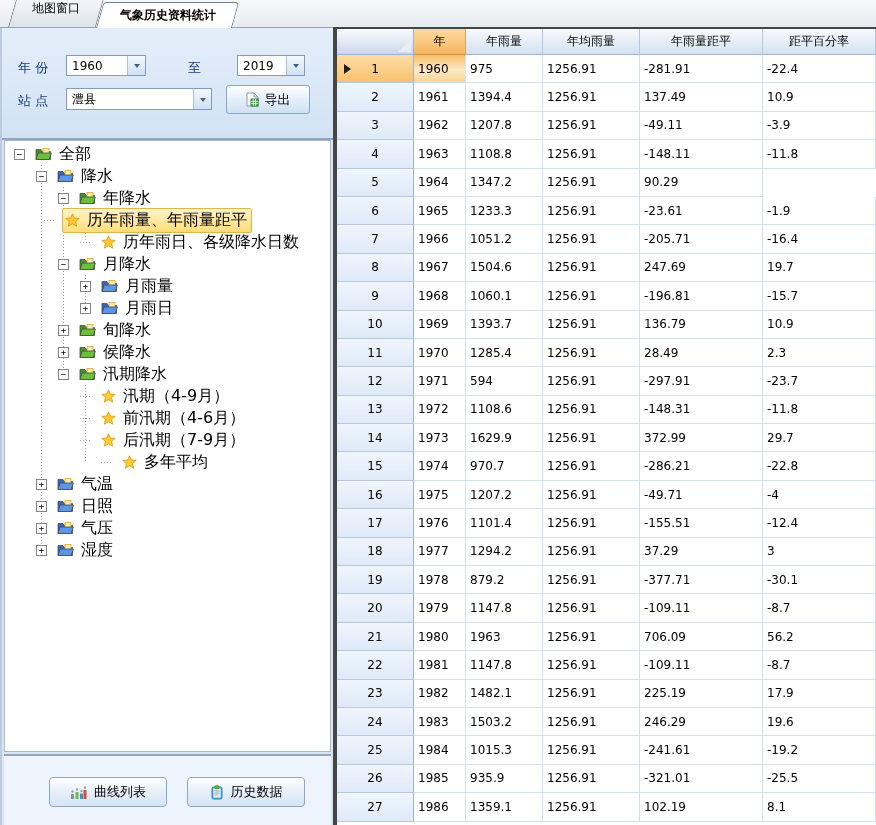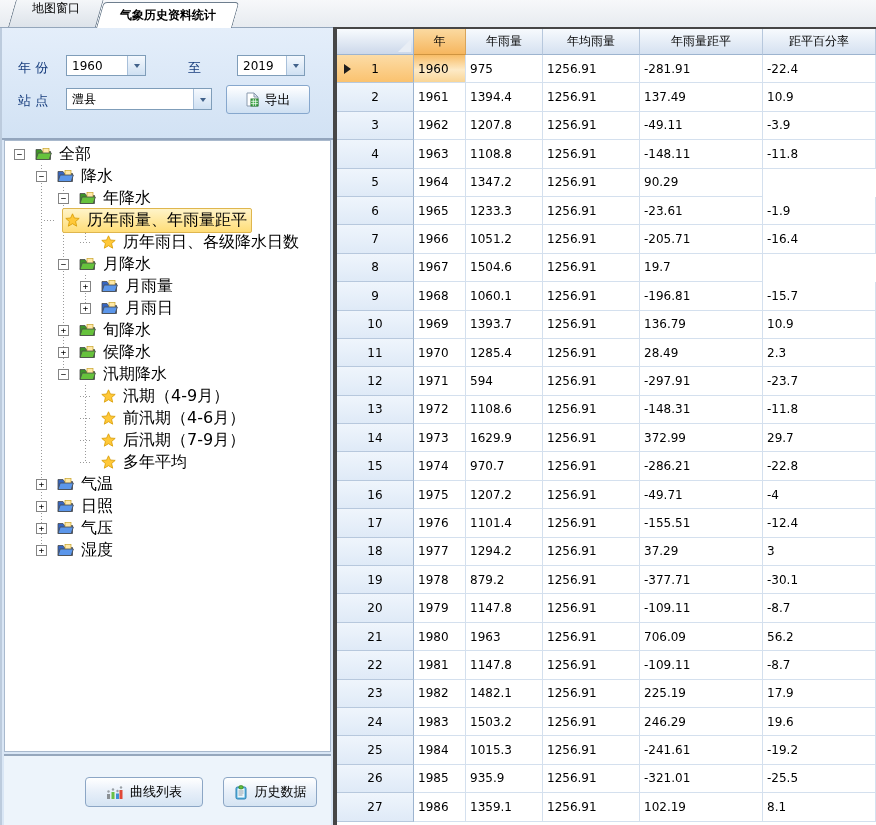--- a/index.html
+++ b/index.html
@@ -44,21 +44,21 @@
   .stub{width:11px;height:1px;flex:none;
         background-image:repeating-linear-gradient(to right,#9a9a9a 0 1px,transparent 1px 3px);}
   .hl{display:flex;align-items:center;margin-left:7px;padding:1px 4px 1px 2px;border:1px solid transparent;border-radius:2px;}
   .hl.sel{background:linear-gradient(#fff4c9,#ffdd77);border-color:#dfb64e;}
   .ticon{display:flex;align-items:center;margin-right:7px;flex:none;}
   .tlabel{font-size:16px;}
 
   .bottom{position:absolute;left:2px;top:726px;right:2px;bottom:0;background:#edf4fb;border-top:2px solid #96a7bc;}
   .act-btn{position:absolute;top:21px;height:30px;display:flex;align-items:center;justify-content:center;gap:7px;
            border:1px solid #8ca6c5;border-radius:4px;font-size:13px;cursor:default;box-sizing:border-box;
-           background:linear-gradient(#ffffff,#e7eff9 50%,#d5e4f3);margin-left:36px;}
+           background:linear-gradient(#ffffff,#e7eff9 50%,#d5e4f3);}
 
   
   .table-wrap{position:absolute;left:333px;top:27px;right:0;bottom:0;background:#fff;
               border-left:4px solid #464646;border-top:2px solid #464646;overflow:hidden;}
   .thead,.trow{display:grid;grid-template-columns:77px 52px 77px 97px 123px 1fr;}
   .thead{height:26px;}
   .corner{position:relative;background:linear-gradient(#f8fbfe,#ccd8ea);
           border-right:1px solid #9db4cf;border-bottom:1px solid #9db4cf;}
   .corner-tri{position:absolute;right:2px;bottom:2px;width:0;height:0;
               border-left:13px solid transparent;border-bottom:13px solid #e9eef5;}
@@ -306,21 +306,21 @@
               <span class="stub"></span>
               <span class="hl">
                 <span class="ticon">
                   <svg width="15" height="14" viewBox="0 0 15 14">
                     <path d="M7.5 0.8 L9.4 5 L14.2 5.4 L10.6 8.5 L11.7 13.2 L7.5 10.7 L3.3 13.2 L4.4 8.5 L0.8 5.4 L5.6 5 Z" fill="#ffc838" stroke="#d79a00" stroke-width="0.8"></path>
                   </svg>
                 </span>
                 <span class="tlabel">后汛期（7-9月）</span>
               </span>
             </div>
-            <div class="tree-row" style="padding-left: 75px;">
+            <div class="tree-row" style="padding-left: 96px;">
               <span class="stub"></span>
               <span class="hl">
                 <span class="ticon">
                   <svg width="15" height="14" viewBox="0 0 15 14">
                     <path d="M7.5 0.8 L9.4 5 L14.2 5.4 L10.6 8.5 L11.7 13.2 L7.5 10.7 L3.3 13.2 L4.4 8.5 L0.8 5.4 L5.6 5 Z" fill="#ffc838" stroke="#d79a00" stroke-width="0.8"></path>
                   </svg>
                 </span>
                 <span class="tlabel">多年平均</span>
               </span>
             </div>
@@ -389,21 +389,21 @@
               <rect x="10" y="8.5" width="3" height="5.5" fill="#3f8fd6"></rect>
               <rect x="13.5" y="5" width="3" height="9" fill="#e04838"></rect>
               <circle cx="2.5" cy="6.5" r="1.2" fill="#9aa0a6"></circle>
               <circle cx="7" cy="4.5" r="1.2" fill="#9aa0a6"></circle>
               <circle cx="11.5" cy="6" r="1.2" fill="#9aa0a6"></circle>
               <circle cx="15" cy="2.5" r="1.2" fill="#9aa0a6"></circle>
             </svg>
         </span>
         <span>曲线列表</span>
       </div>
-      <div class="act-btn" style="left:183px;width:94px;">
+      <div class="act-btn" style="left:183px;width:118px;">
         <span style="display:flex;">
           <svg width="14" height="15" viewBox="0 0 14 15">
               <rect x="2" y="2" width="10" height="12" rx="1.5" fill="#57b3e3" stroke="#2c7fae"></rect>
               <rect x="3.5" y="3.5" width="7" height="9" fill="#eef7fb"></rect>
               <rect x="5" y="0.8" width="4" height="3" rx="1" fill="#66c23c" stroke="#3f8f28"></rect>
               <path d="M4.5 6 h5 M4.5 8 h5 M4.5 10 h4" stroke="#7a8a99" stroke-width="0.8"></path>
             </svg>
         </span>
         <span>历史数据</span>
       </div>
@@ -492,20 +492,21 @@
           <div class="cell">-205.71</div>
           <div class="cell">-16.4</div>
         </div>
         <div class="trow">
           <div class="rowhead">
             <span>8</span>
           </div>
           <div class="cell">1967</div>
           <div class="cell">1504.6</div>
           <div class="cell">1256.91</div>
+          <div class="cell">247.69</div>
           <div class="cell">19.7</div>
         </div>
         <div class="trow">
           <div class="rowhead">
             <span>9</span>
           </div>
           <div class="cell">1968</div>
           <div class="cell">1060.1</div>
           <div class="cell">1256.91</div>
           <div class="cell">-196.81</div>

